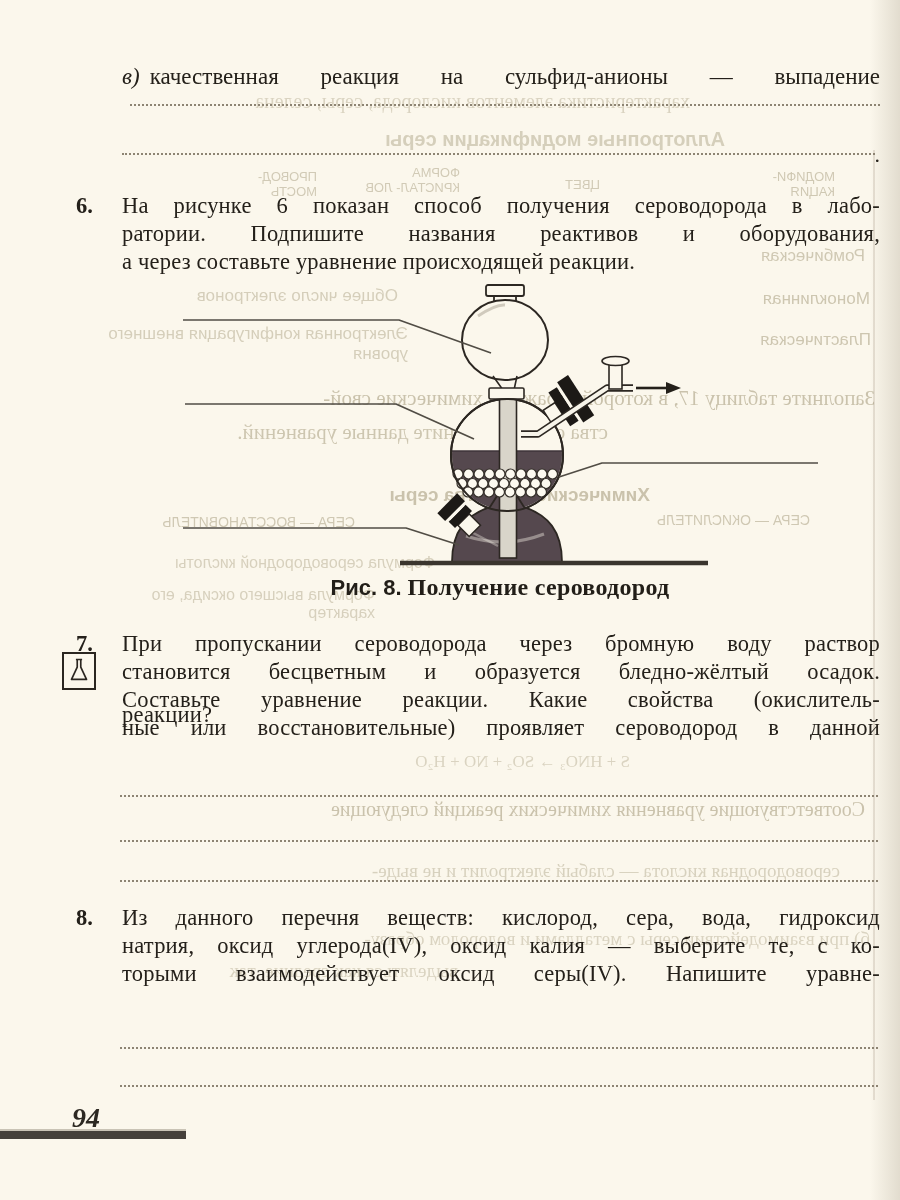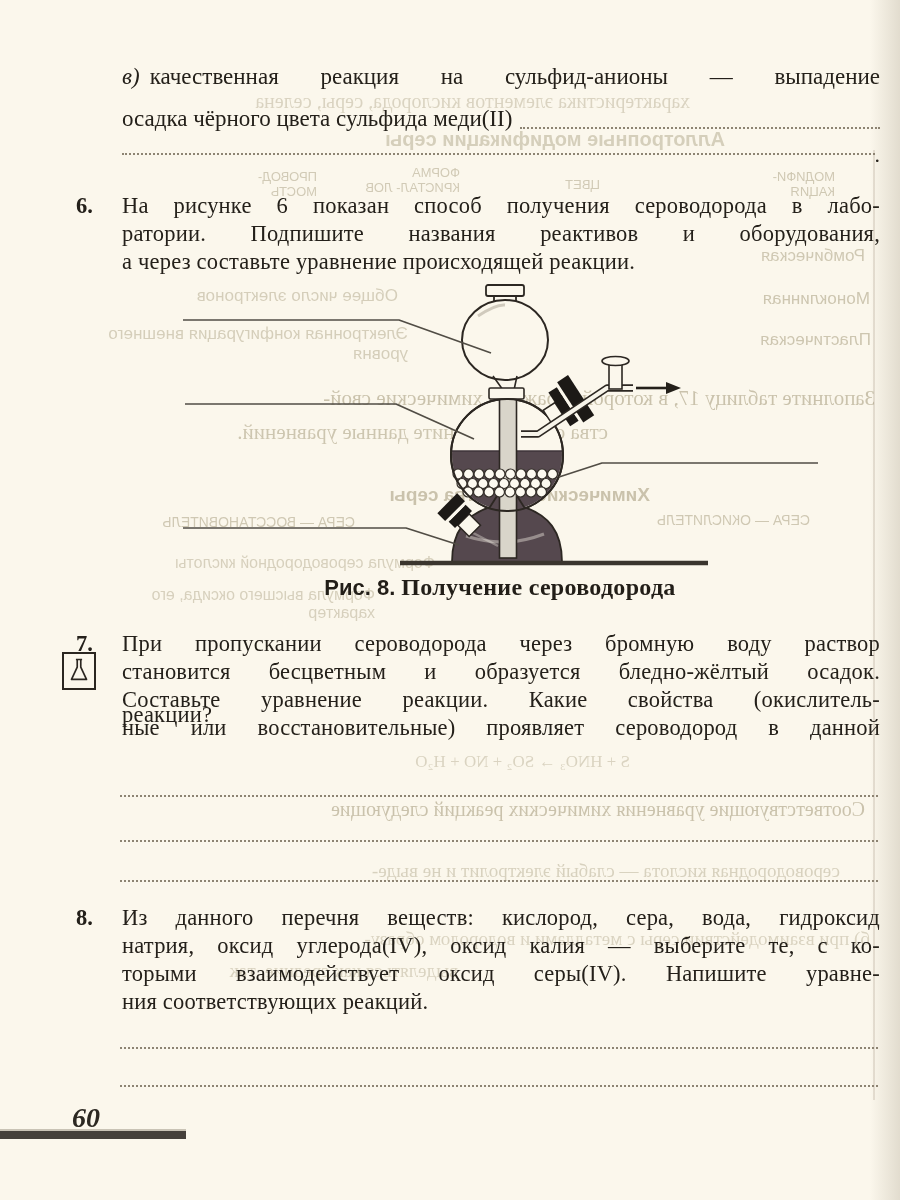--- a/index.html
+++ b/index.html
@@ -80,21 +80,20 @@
   <div class="ghost" style="top:928px;left:140px;width:730px;font-size:19px;opacity:.30;">б) при взаимодействии серы с металлами и водородом образу-</div>
   <div class="ghost" style="top:960px;left:118px;width:340px;font-size:19px;opacity:.30;">выделяться как средние, так</div>
 
   <div class="ghost-rule-v"></div>
 
   <div class="introline flexline" style="top:62px;">
     <span class="marker">в)</span>
     <span class="just" style="flex:1;">качественная реакция на сульфид-анионы — выпадение</span>
   </div>
   <div class="introline flexline" style="top:104px;">
-    <span>осадка чёрного цвета сульфида меди(II)</span>
     <span class="dotfill"></span>
   </div>
 
   <div class="introline flexline" style="top:150px;">
     <span class="dotfill" style="margin-left:0;"></span>
     <span class="period">.</span>
   </div>
 
   <div class="tasknum" style="top:192px;">6.</div>
   <div class="bodyline just" style="top:192px;">На рисунке 6 показан способ получения сероводорода в лабо-</div>
@@ -191,21 +190,21 @@
     <g fill="none" stroke="#514d45" stroke-width="1.7" stroke-linejoin="round">
       <path d="M183,42 L399,42 L491,75"></path>
       <path d="M185,126 L396,126 L474,161"></path>
       <path d="M183,250 L406,250 L459,267"></path>
       <path d="M559,199 L602,185 L818,185"></path>
     </g>
   </svg>
 
   <div class="caption">
     <span class="cl">Рис. 8.</span>
-    <span class="ct">Получение сероводорода</span>
+    <span class="ct">Получение сероводород</span>
   </div>
 
   <div class="tasknum" style="top:630px;">7.</div>
   <div class="labbox">
     <svg viewBox="0 0 34 38">
       <path d="M13.5,6 H20.5 M15,6 V14.5 L8.5,28.5 H25.5 L19,14.5 V6" fill="none" stroke="#2b2620" stroke-width="1.9" stroke-linejoin="round"></path>
     </svg>
   </div>
   <div class="bodyline just" style="top:630px;">При пропускании сероводорода через бромную воду раствор</div>
   <div class="bodyline just" style="top:658px;">становится бесцветным и образуется бледно-жёлтый осадок.</div>
@@ -214,22 +213,21 @@
   <div class="bodyline" style="top:701px;">реакции?</div>
 
   <div class="ans" style="top:779px;"></div>
   <div class="ans" style="top:824px;"></div>
   <div class="ans" style="top:864px;"></div>
 
   <div class="tasknum" style="top:904px;">8.</div>
   <div class="bodyline just" style="top:904px;">Из данного перечня веществ: кислород, сера, вода, гидроксид</div>
   <div class="bodyline just" style="top:932px;">натрия, оксид углерода(IV), оксид калия — выберите те, с ко-</div>
   <div class="bodyline just" style="top:960px;">торыми взаимодействует оксид серы(IV). Напишите уравне-</div>
-  <div class="bodyline" style="top:988px;">ния соответствующих реакций.</div>
 
   <div class="ans" style="top:1031px;"></div>
   <div class="ans" style="top:1069px;"></div>
 
-  <div class="pagenum">60</div>
+  <div class="pagenum">94</div>
   <div class="pagebar"></div>
 
   <div class="edge-shadow"></div>
 </div>
 
 </body></html>

